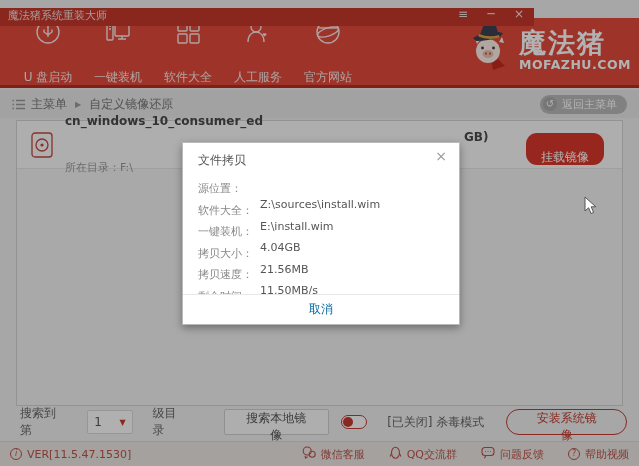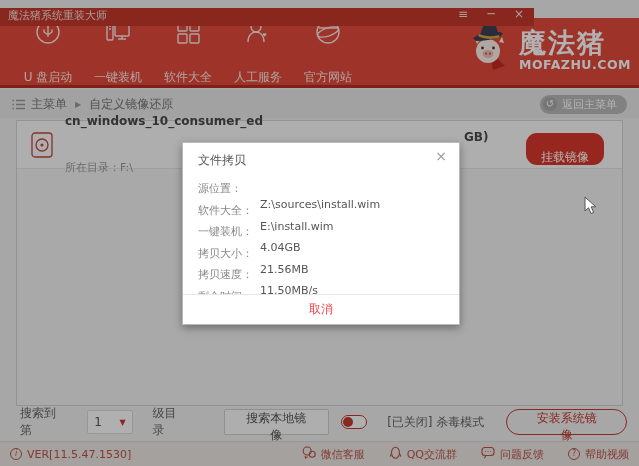--- a/index.html
+++ b/index.html
@@ -81,21 +81,21 @@
   .overlay{position:absolute;left:0;top:0;width:639px;height:466px;background:rgba(0,0,0,0.30);z-index:50;}
   .dialog{position:absolute;left:182px;top:142px;width:278px;height:183px;background:#fff;z-index:60;
           border:1px solid #b9b9b9;box-shadow:0 3px 8px rgba(0,0,0,0.35);}
   .dlg-title{position:absolute;left:15px;top:9px;font-size:12px;color:#555;}
   .dlg-close{position:absolute;right:10px;top:5px;font-size:14px;color:#999;cursor:pointer;width:16px;text-align:center;}
   .dlg-rows{position:absolute;left:15px;top:35px;right:8px;}
   .dlg-row{height:21.5px;display:flex;align-items:center;font-size:11px;}
   .dlg-label{width:62px;color:#888;}
   .dlg-value{color:#555;margin-top:32px;}
   .dlg-cancel{position:absolute;left:0;bottom:0;width:100%;height:30px;border:none;background:#fff;
-              border-top:1px solid #e8e8e8;font-size:12px;color:#ef4444;cursor:pointer;font-family:inherit;}
+              border-top:1px solid #e8e8e8;font-size:12px;color:#0369a1;cursor:pointer;font-family:inherit;}
 
   .cursor{position:absolute;left:584px;top:196px;z-index:80;}
 </style>
 </head>
 <body>
 
 <div class="app">
 
   <div class="titlebar">
     <span class="app-title">魔法猪系统重装大师</span>

